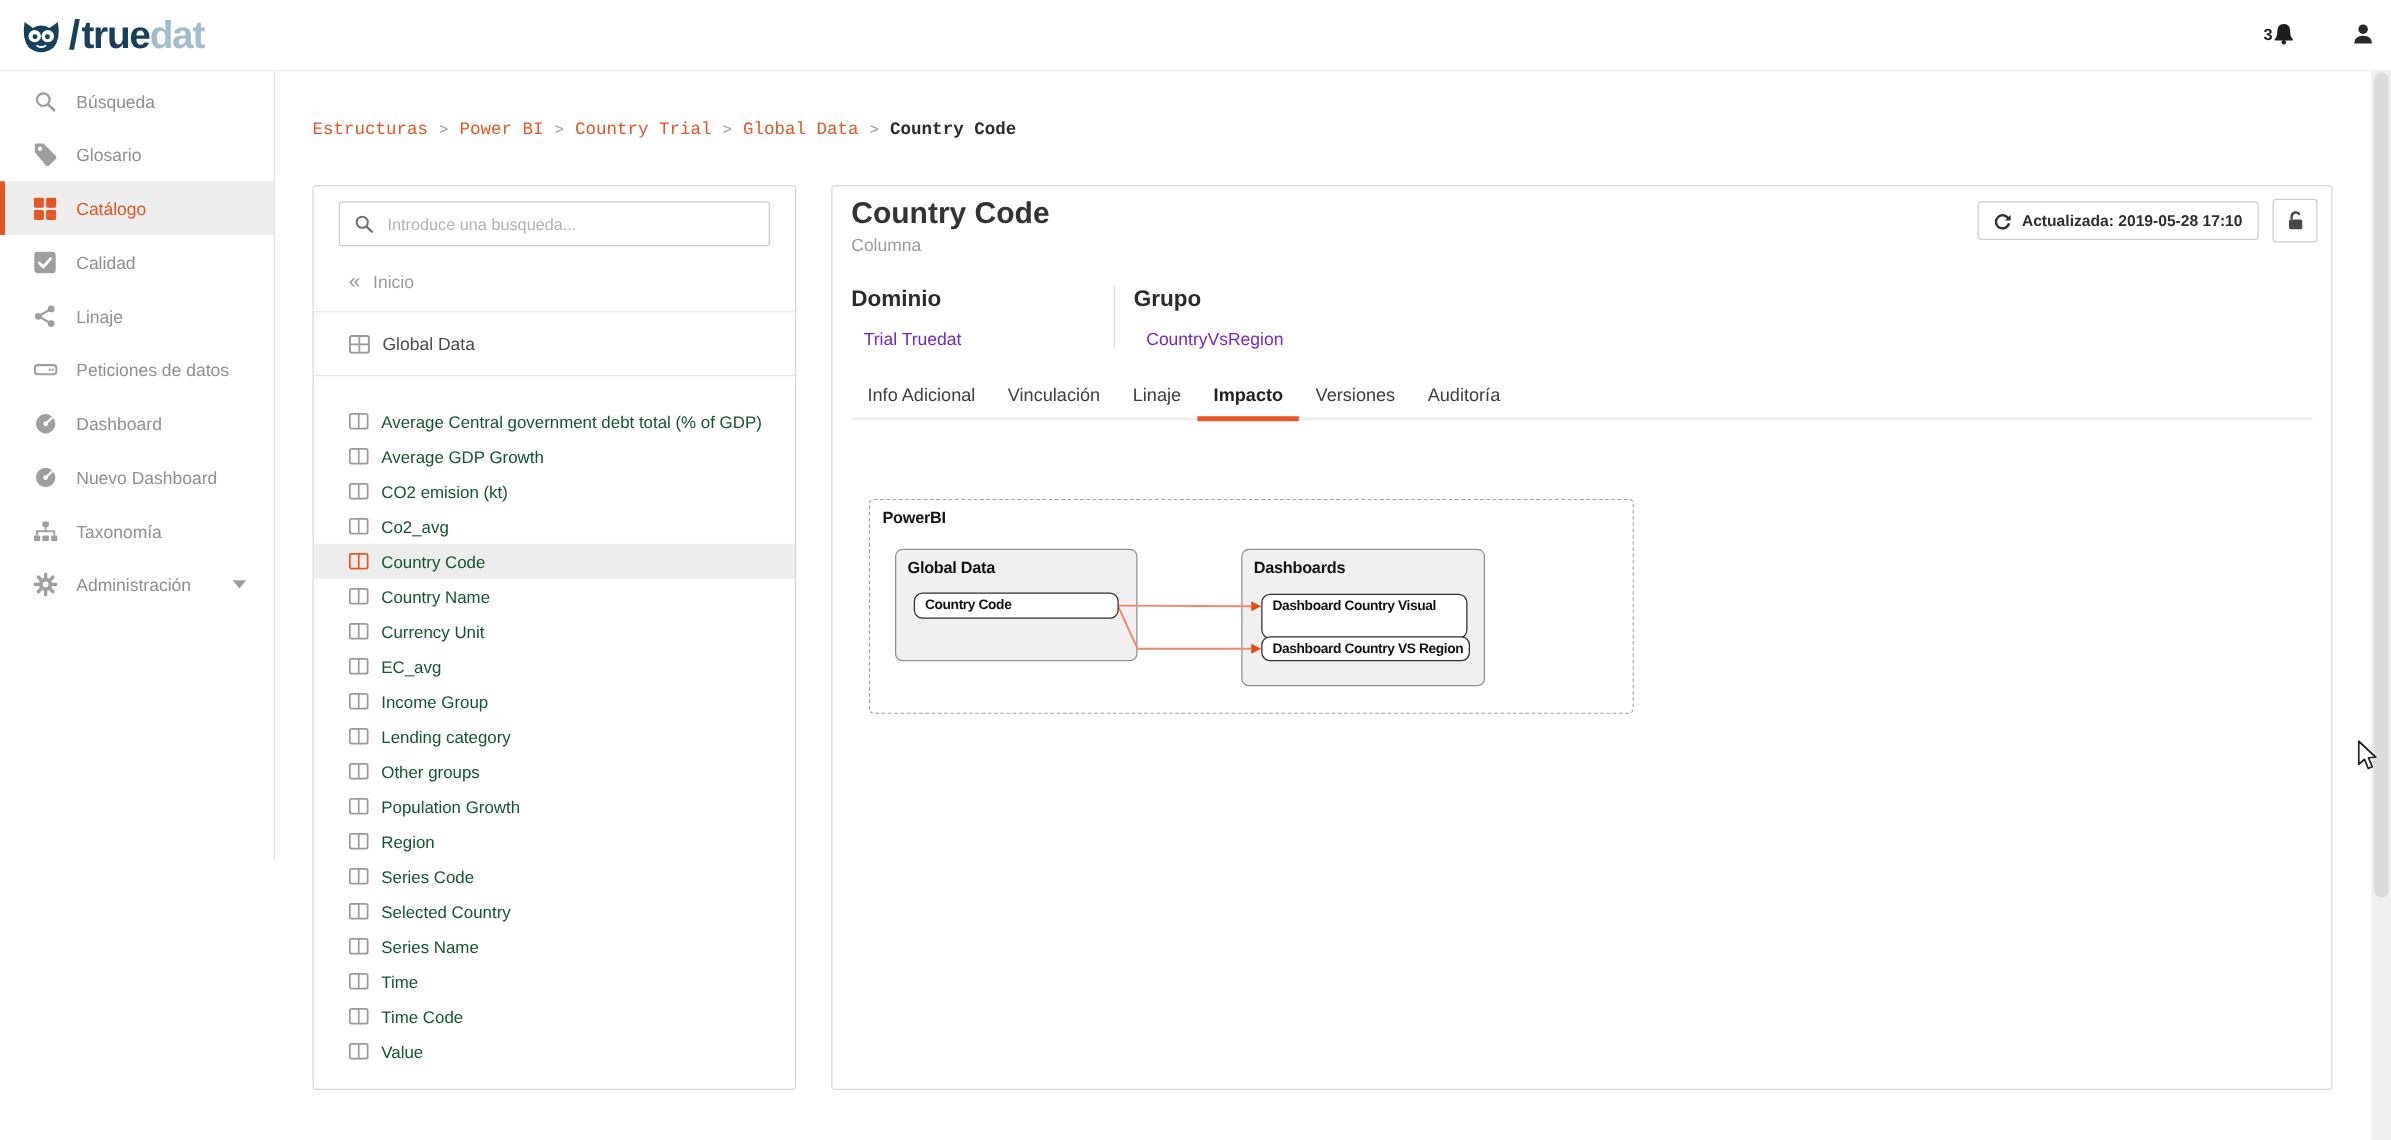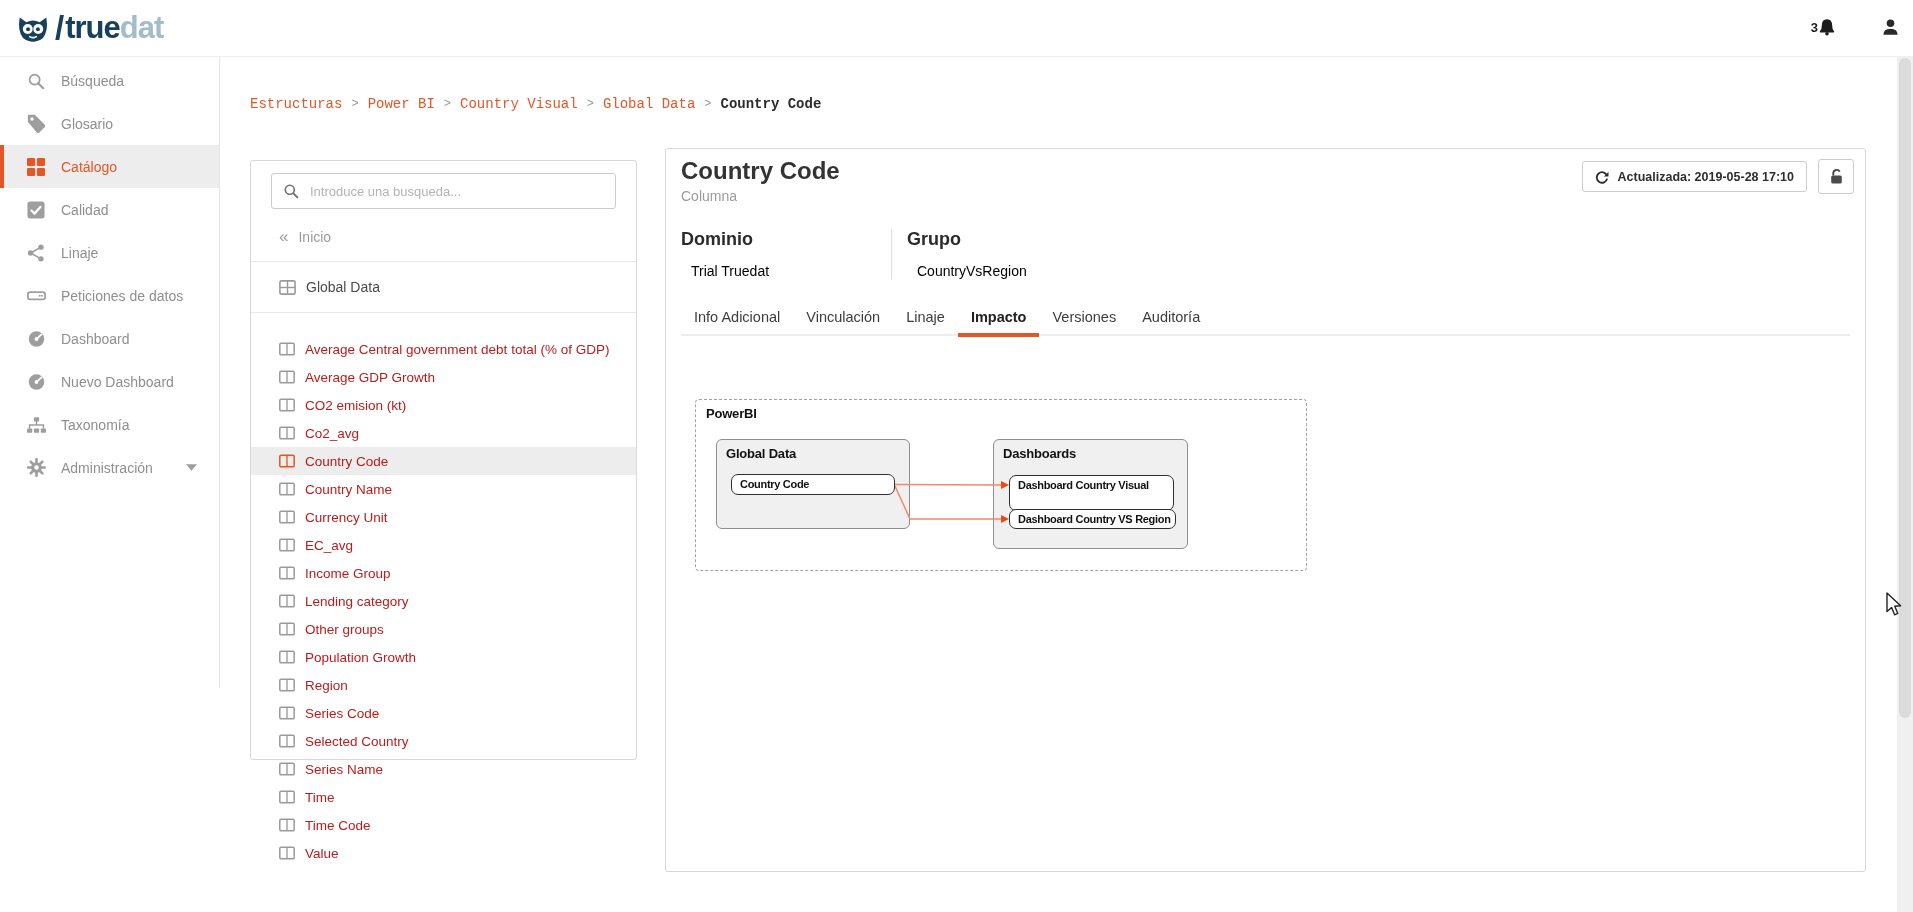--- a/index.html
+++ b/index.html
@@ -38,47 +38,47 @@
   .main{position:absolute;left:220px;top:56px;width:1677px;height:856px;background:#fff;}
 
   .breadcrumb{position:absolute;left:30px;top:40px;font-size:14px;display:flex;align-items:center;gap:9px;white-space:nowrap;font-family:Liberation Mono, monospace;}
   .bc-link{color:var(--accent);cursor:pointer;}
   .bc-sep{color:#9a9a9a;font-size:12px;}
   .bc-current{color:#2b2b2b;font-weight:700;}
 
   .card{position:absolute;background:#fff;border:1px solid #d8d8d8;border-radius:3px;}
 
   
-  .browser{left:30px;top:104px;width:387px;height:600px;}
+  .browser{left:30px;top:92px;width:387px;height:724px;}
   .search-wrap{margin:12px 20px 0;position:relative;height:36px;}
   .search-wrap input{width:100%;height:36px;border:1px solid #ccc;border-radius:3px;padding:0 10px 0 38px;font-size:13px;font-family:"Liberation Sans",sans-serif;color:#444;outline:none;}
   .search-wrap input::placeholder{color:#b3b3b3;}
   .search-ico{position:absolute;left:12px;top:10px;color:#6f6f6f;}
   .inicio-row{margin-top:12px;padding:8px 0 16px 28px;border-bottom:1px solid #e9e9e9;color:#9a9a9a;font-size:14px;display:flex;align-items:center;gap:10px;cursor:pointer;}
   .inicio-chev{font-size:17px;line-height:12px;}
   .parent-row{padding:17px 0 17px 28px;border-bottom:1px solid #e9e9e9;color:#4a4a4a;font-size:14px;display:flex;align-items:center;gap:10px;cursor:pointer;}
   .parent-row .t-icon{color:#9a9a9a;}
   .field-list{padding-top:22px;}
-  .field-item{height:28px;display:flex;align-items:center;gap:10px;padding-left:28px;font-size:13.5px;color:#b91c1c;cursor:pointer;}
+  .field-item{height:28px;display:flex;align-items:center;gap:10px;padding-left:28px;font-size:13.5px;color:#14532d;cursor:pointer;}
   .field-item .c-icon{color:#9a9a9a;display:flex;}
   .field-item.selected{background:#ededed;}
   .field-item.selected .c-icon{color:var(--accent);}
 
   
   .detail{left:445px;top:92px;width:1201px;height:724px;}
   .d-title{position:absolute;top:8px;left:15px;font-size:24px;font-weight:600;color:#333;}
   .d-subtitle{position:absolute;top:39px;left:15px;font-size:14px;color:#9b9b9b;}
   .updated-btn{position:absolute;top:12px;right:58px;height:31px;border:1px solid #ccc;border-radius:3px;background:#fff;display:flex;align-items:center;gap:9px;padding:0 12px;font-size:12.5px;font-weight:700;color:#2e2e2e;font-family:"Liberation Sans",sans-serif;cursor:pointer;}
   .updated-btn .r-ico{color:#2e2e2e;}
   .lock-btn{position:absolute;top:10px;right:11px;width:36px;height:35px;border:1px solid #ccc;border-radius:3px;background:#fff;display:flex;align-items:center;justify-content:center;color:#4a4a4a;cursor:pointer;}
   .d-fields{position:absolute;top:80px;left:15px;display:flex;}
   .d-field{width:210px;}
   .d-field + .d-field{border-left:1px solid #ddd;width:auto;padding-left:15px;}
   .f-label{font-size:18px;font-weight:700;color:#2b2b2b;}
-  .f-value{margin:13px 0 0 10px;font-size:14px;color:#000000;}
+  .f-value{margin:13px 0 0 10px;font-size:14px;color:#6d28d9;}
   .tabs{position:absolute;top:158px;left:15px;right:15px;display:flex;border-bottom:2px solid #ececec;}
   .tab{padding:2px 13px 8px;font-size:14.5px;color:#3d3d3d;border-bottom:4px solid transparent;margin-bottom:-3px;cursor:pointer;white-space:nowrap;}
   .tab.active{font-weight:700;color:#222;border-bottom-color:var(--accent);}
 
   
   .impact{position:absolute;left:29px;top:250px;width:612px;height:172px;}
   .outer-box{position:absolute;inset:0;border:1.5px dashed #a2a2a2;border-radius:4px;background:#fff;}
   .sys-label{position:absolute;left:11px;top:7px;font-size:13px;font-weight:700;color:#111;letter-spacing:-0.2px;}
   .group{position:absolute;background:#f0f0f0;border:1px solid #8f8f8f;border-radius:6px;}
   .group-label{position:absolute;left:10px;top:7px;font-size:13px;font-weight:700;color:#111;letter-spacing:-0.2px;}
@@ -255,21 +255,21 @@
     </div>
   </div>
 
 <div class="main">
 
   <div class="breadcrumb" id="breadcrumb">
       <span class="bc-link">Estructuras</span>
       <span class="bc-sep">&gt;</span>
       <span class="bc-link">Power BI</span>
       <span class="bc-sep">&gt;</span>
-      <span class="bc-link">Country Visual</span>
+      <span class="bc-link">Country Trial</span>
       <span class="bc-sep">&gt;</span>
       <span class="bc-link">Global Data</span>
       <span class="bc-sep">&gt;</span>
       <span class="bc-current">Country Code</span>
     </div>
 
   <div class="card browser">
     <div class="search-wrap">
       <span class="search-ico">
         <svg width="16" height="16" viewBox="0 0 20 20">

